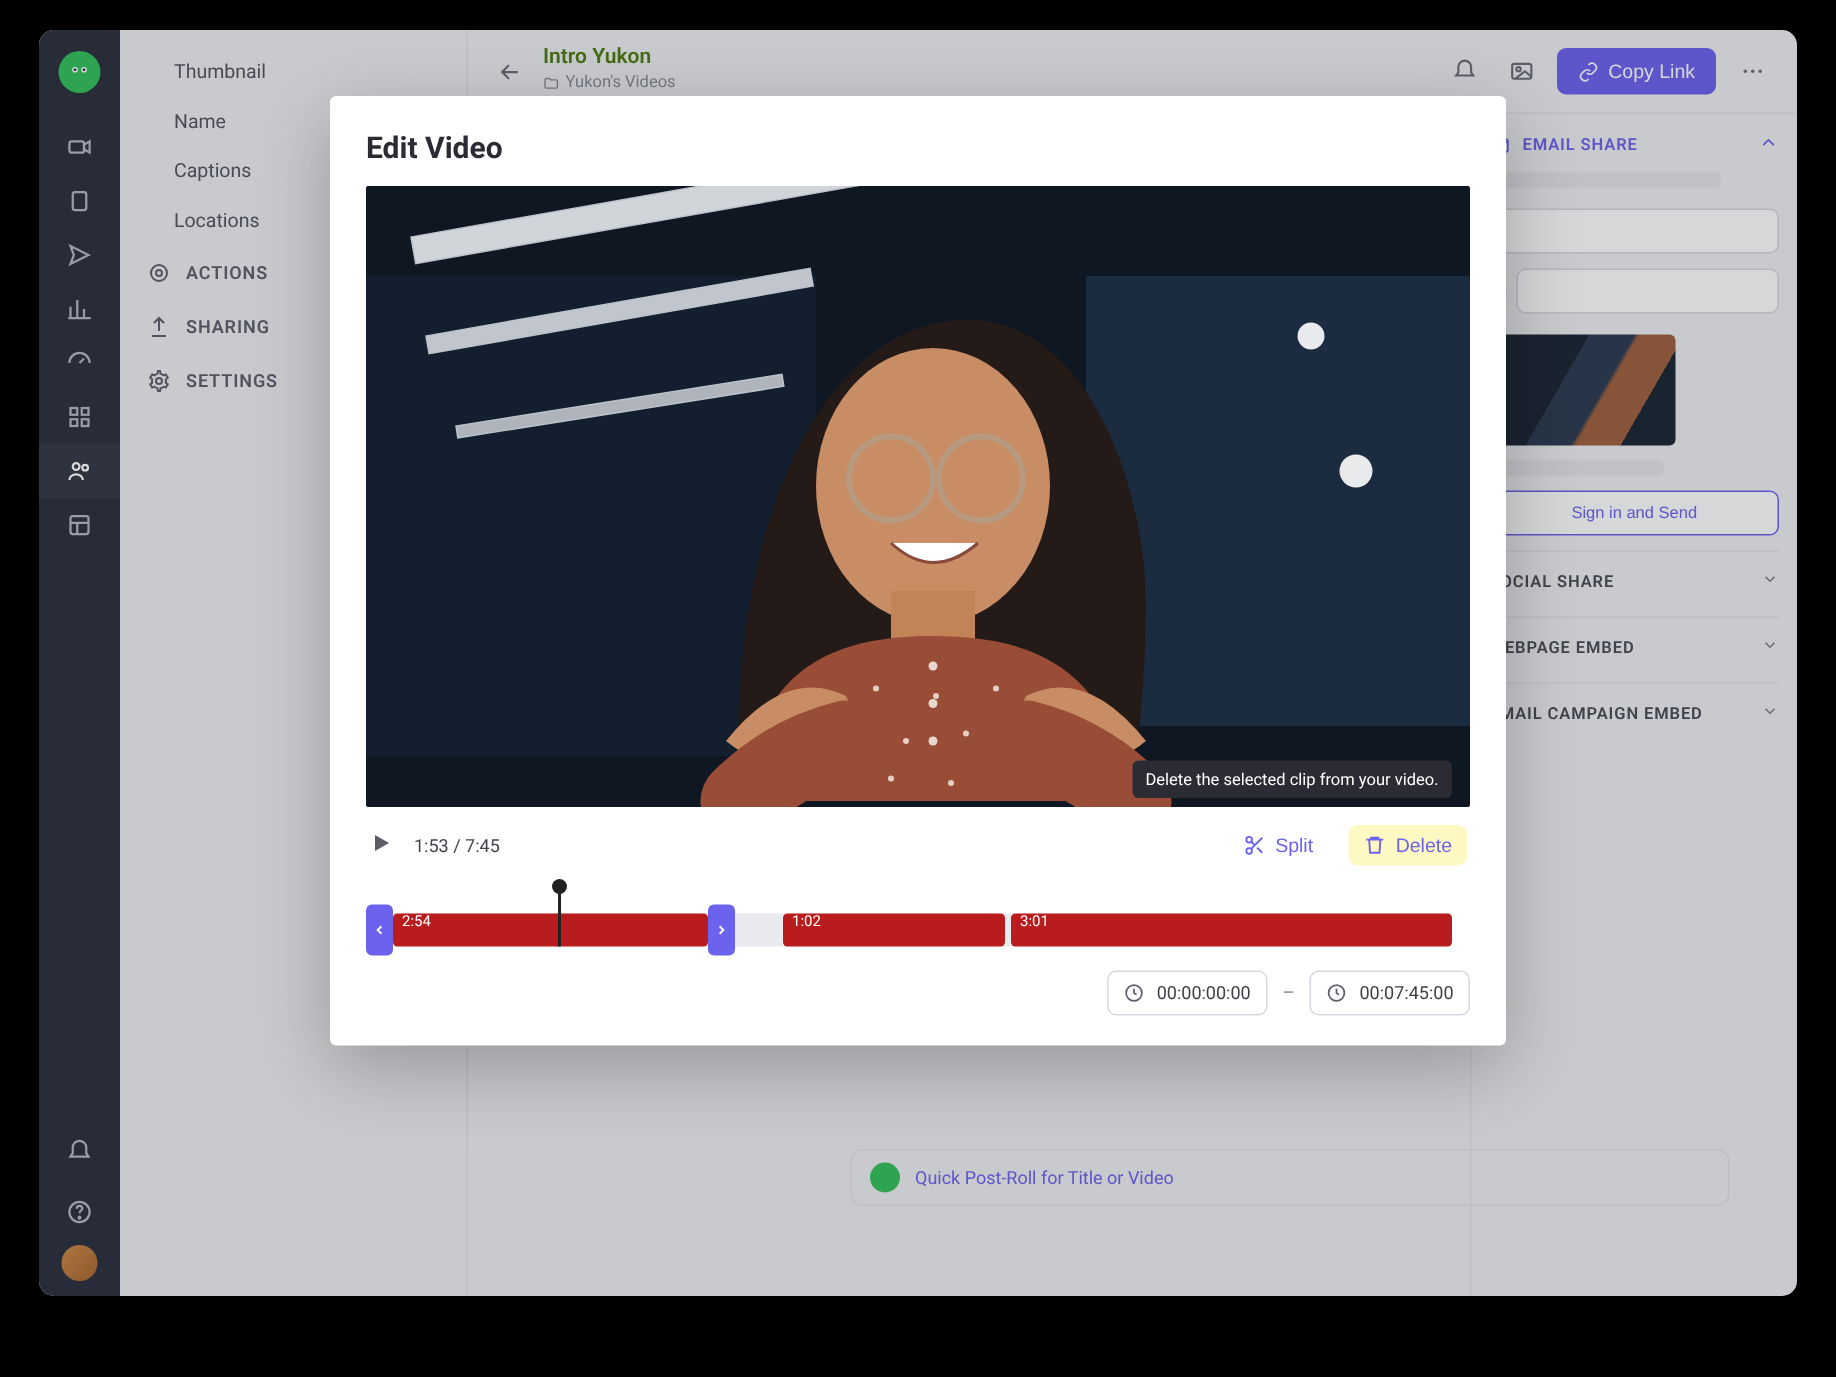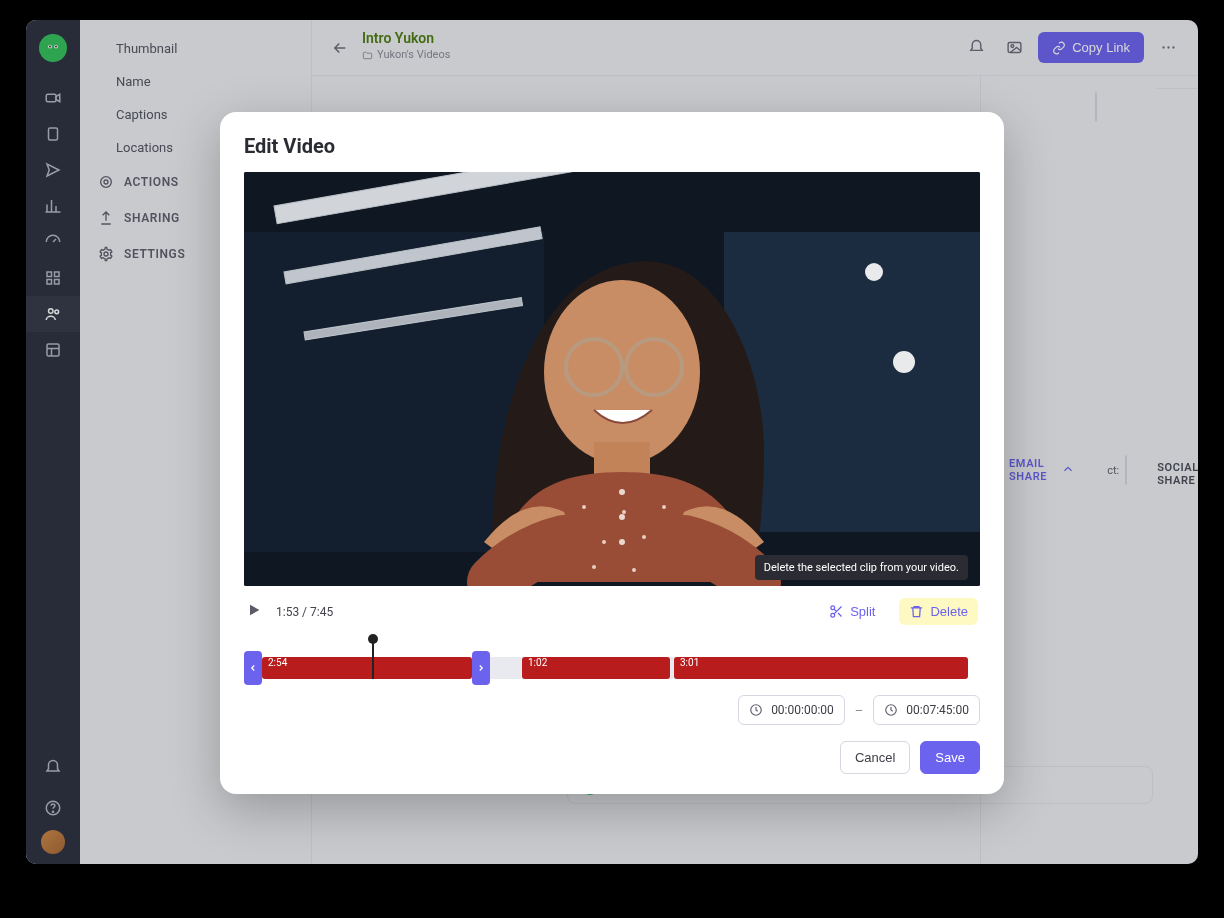--- a/index.html
+++ b/index.html
@@ -30,36 +30,36 @@
   .title-block .crumb { font-size:11px; color:#8a8b96; display:flex; align-items:flex-end; gap:4px; margin-top:2px;}
   .topbar-right { margin-left:auto; display:flex; align-items:center; gap:10px; margin-top:2px;}
   .icon-btn { width:28px; height:28px; display:flex; align-items:center; justify-content:center; color:#6b6c78; cursor:pointer; border-radius:6px;}
   .copy-link { background:#6b62ee; color:#fff; border:none; padding:8px 14px; border-radius:6px; font-size:13px; display:flex; align-items:center; gap:6px; cursor:pointer;}
   
   .content { flex:1; display:flex; overflow:hidden;}
   .content-main { flex:1; position:relative; padding:16px;}
   .post-roll { position:absolute; left:255px; bottom:60px; width:586px; border:1px solid #e1e2e8; border-radius:8px; padding:8px 12px; display:flex; align-items:center; gap:10px;}
   .post-roll .dot{width:20px;height:20px;border-radius:50%;background:#34c15a;}
   .post-roll .txt{color:#6b62ee;font-size:12px;}
-  .right-panel { width:218px; border-left:1px solid #e1e2e8; padding:12px; display:flex; flex-direction:row; gap:10px;}
+  .right-panel { width:218px; border-left:1px solid #e1e2e8; padding:12px; display:flex; flex-direction:column; gap:10px;}
   .rp-header{display:flex;align-items:center;gap:8px;color:#6b62ee;font-size:11px;font-weight:600;letter-spacing:.6px;}
   .rp-header svg{width:14px;height:14px;}
   .rp-header .caret{margin-left:auto;color:#6b62ee;}
   .rp-placeholder{height:10px;background:#e4e5eb;border-radius:3px;width:80%;}
   .rp-input{width:100%;height:30px;border:1px solid #d6d7e0;border-radius:6px;margin-top:4px;}
   .rp-row{display:flex;align-items:center;gap:6px;font-size:11px;color:#5e5f6b;}
   .rp-row .rp-input{flex:1;margin:0;}
   .thumb-prev{width:124px;height:74px;border-radius:4px;background:linear-gradient(120deg,#1a2433 40%,#2b3a50 40%,#2b3a50 58%, #a0603e 60%, #a0603e 78%, #1a2433 78%);margin-top:4px;}
   .signin{border:1px solid #6b62ee;color:#6b62ee;background:#fff;border-radius:6px;padding:8px;font-size:11px;cursor:pointer;text-align:center;}
   .rp-section{border-top:1px solid #e1e2e8;padding:12px 0 6px 0;display:flex;align-items:center;font-size:11px;letter-spacing:.6px;color:#4a4b55;font-weight:600;}
   .rp-section .caret{margin-left:auto;color:#7b7c88;}
   
   
   .overlay{position:absolute;inset:0;background:rgba(30,32,40,0.18);display:flex;align-items:flex-start;justify-content:center;}
-  .modal{margin-top:92px;width:784px;background:#fff;border-radius:16px;box-shadow:0 15px 50px rgba(0,0,0,0.25);padding:22px 24px 20px 24px;position:relative;}
+  .modal{margin-top:44px;width:784px;background:#fff;border-radius:4px;box-shadow:0 15px 50px rgba(0,0,0,0.25);padding:22px 24px 20px 24px;position:relative;}
   .modal h2{font-size:20px;font-weight:700;color:#2b2c33;margin-bottom:14px;}
   .video-prev{width:100%;height:414px;border-radius:2px;background:#0f1722;position:relative;overflow:hidden;}
   .vp-svg{width:100%;height:100%;display:block;}
   .controls-row{display:flex;align-items:center;padding:12px 2px 8px 2px;gap:14px;}
   .play-tri{color:#5b5c66; cursor:pointer;}
   .timecode{font-size:12px;color:#43444c;}
   .controls-row .spacer{flex:1;}
   .tool-btn{display:flex;align-items:center;gap:6px;font-size:13px;color:#6b62ee;border:none;background:transparent;padding:6px 10px;border-radius:6px;cursor:pointer;}
   .tool-btn.del{background:#fef9c3;color:#6b62ee;}
   .tool-btn svg{width:15px;height:15px;}
@@ -255,20 +255,21 @@
               </svg></span>
         </div>
         <div class="rp-placeholder"></div>
         <input class="rp-input" style="">
         <div class="rp-row">
           <span>ct:</span>
           <input class="rp-input" style="">
         </div>
         <div class="thumb-prev"></div>
         <div class="rp-placeholder" style="width:60%"></div>
+        <button class="signin"><span>Sign in and Send</span></button>
 
         <div class="rp-section">
           <span>SOCIAL SHARE</span>
           <span class="caret"><svg width="12" height="12" viewBox="0 0 24 24" fill="none" stroke="currentColor" stroke-width="2">
                 <path d="M6 9l6 6 6-6"></path>
               </svg></span>
         </div>
         <div class="rp-section">
           <span>WEBPAGE EMBED</span>
           <span class="caret"><svg width="12" height="12" viewBox="0 0 24 24" fill="none" stroke="currentColor" stroke-width="2">
@@ -418,19 +419,15 @@
         <span class="dash">–</span>
         <div class="tc-box">
           <svg viewBox="0 0 24 24" fill="none" stroke="currentColor" stroke-width="2">
               <circle cx="12" cy="12" r="9"></circle>
               <path d="M12 7v5l3 2"></path>
             </svg>
           <span>00:07:45:00</span>
         </div>
       </div>
 
-      <div class="footer">
-        <button class="btn"><span>Cancel</span></button>
-        <button class="btn primary"><span>Save</span></button>
-      </div>
     </div>
   </div>
 </div>
 
 </body></html>

